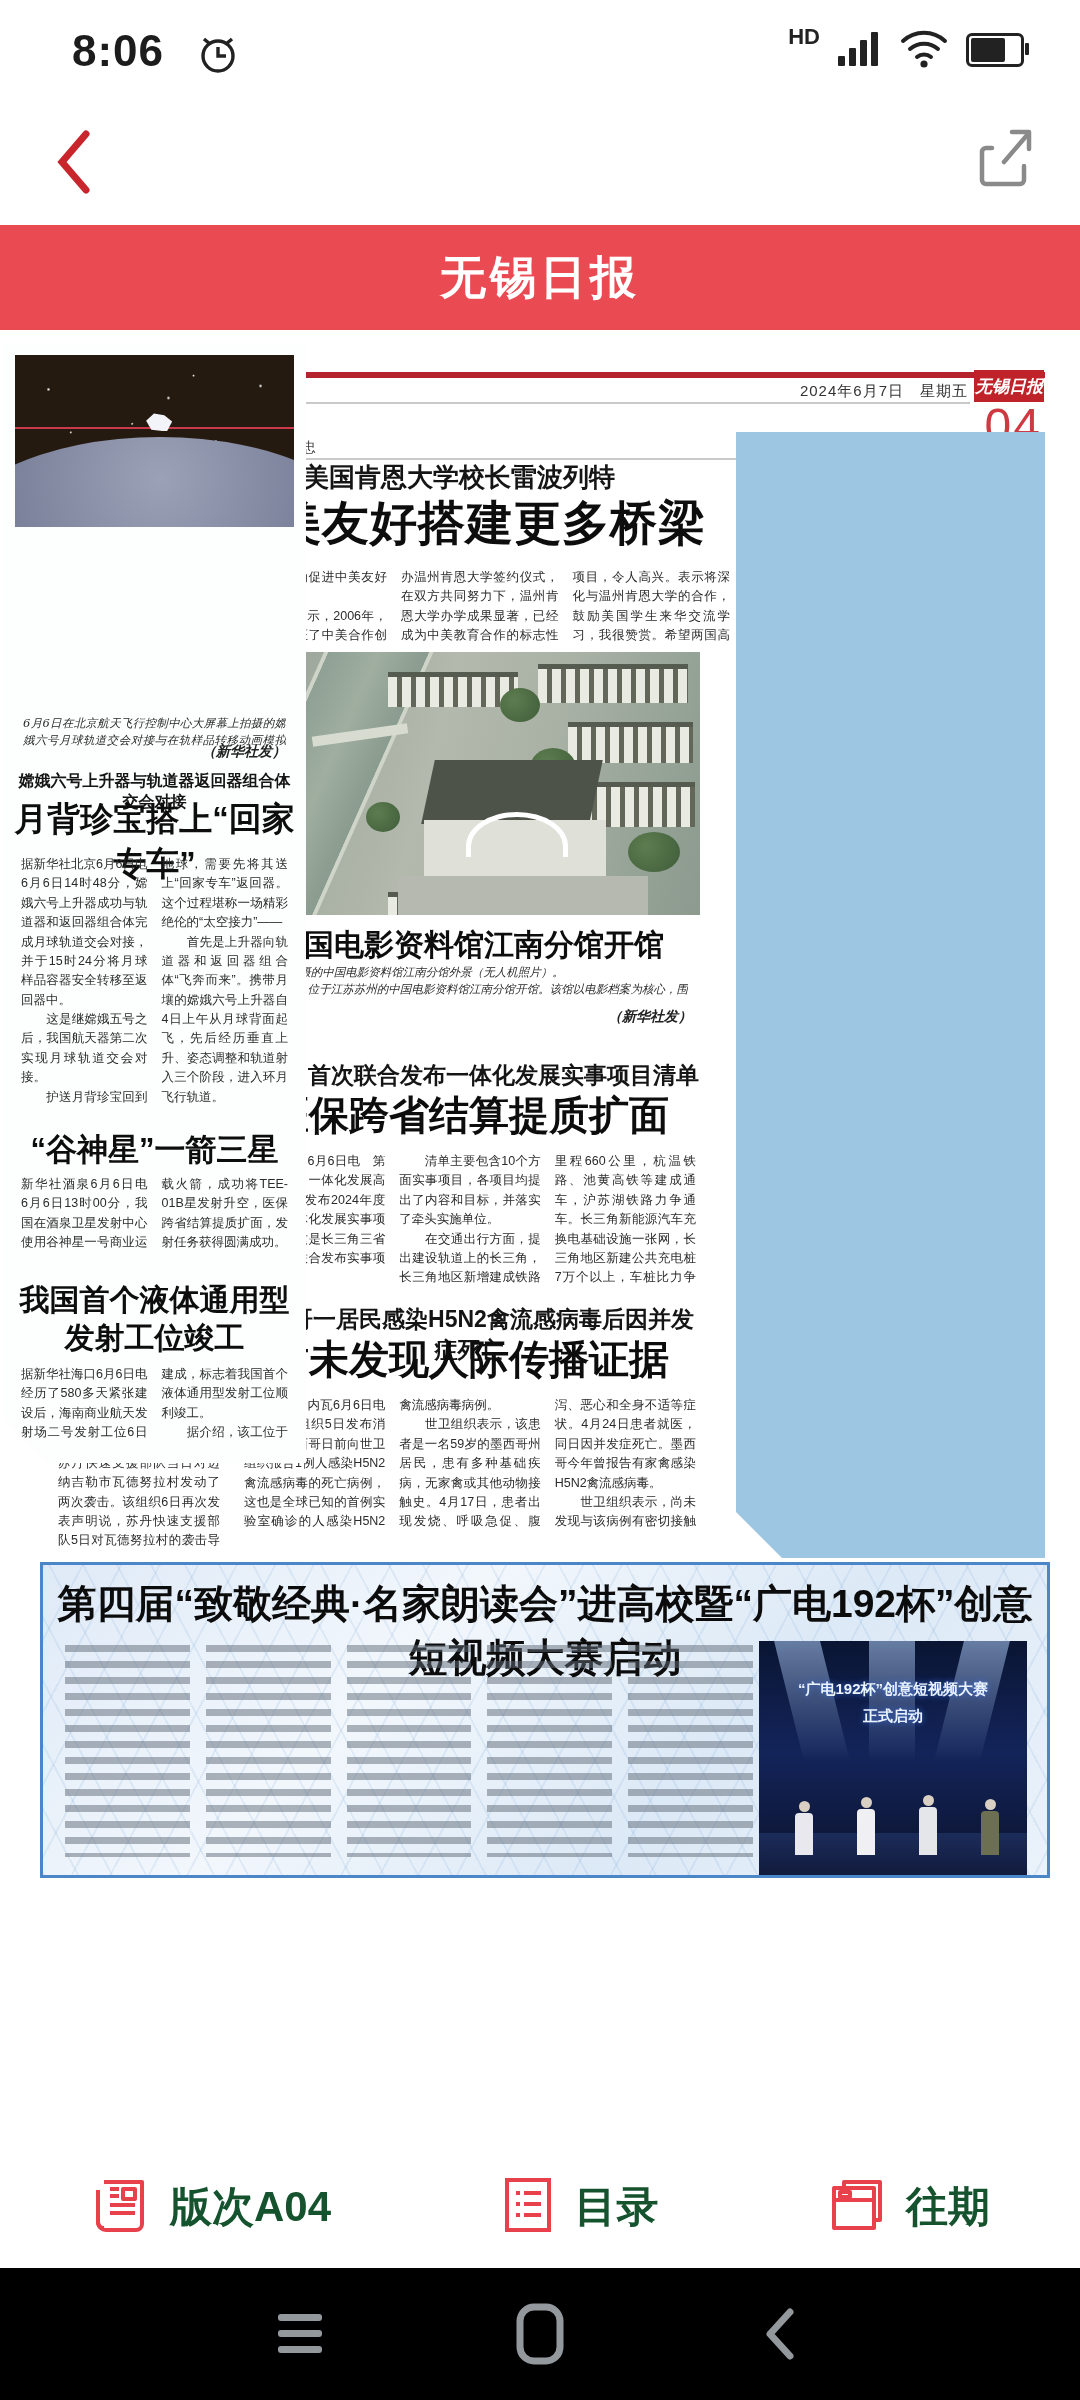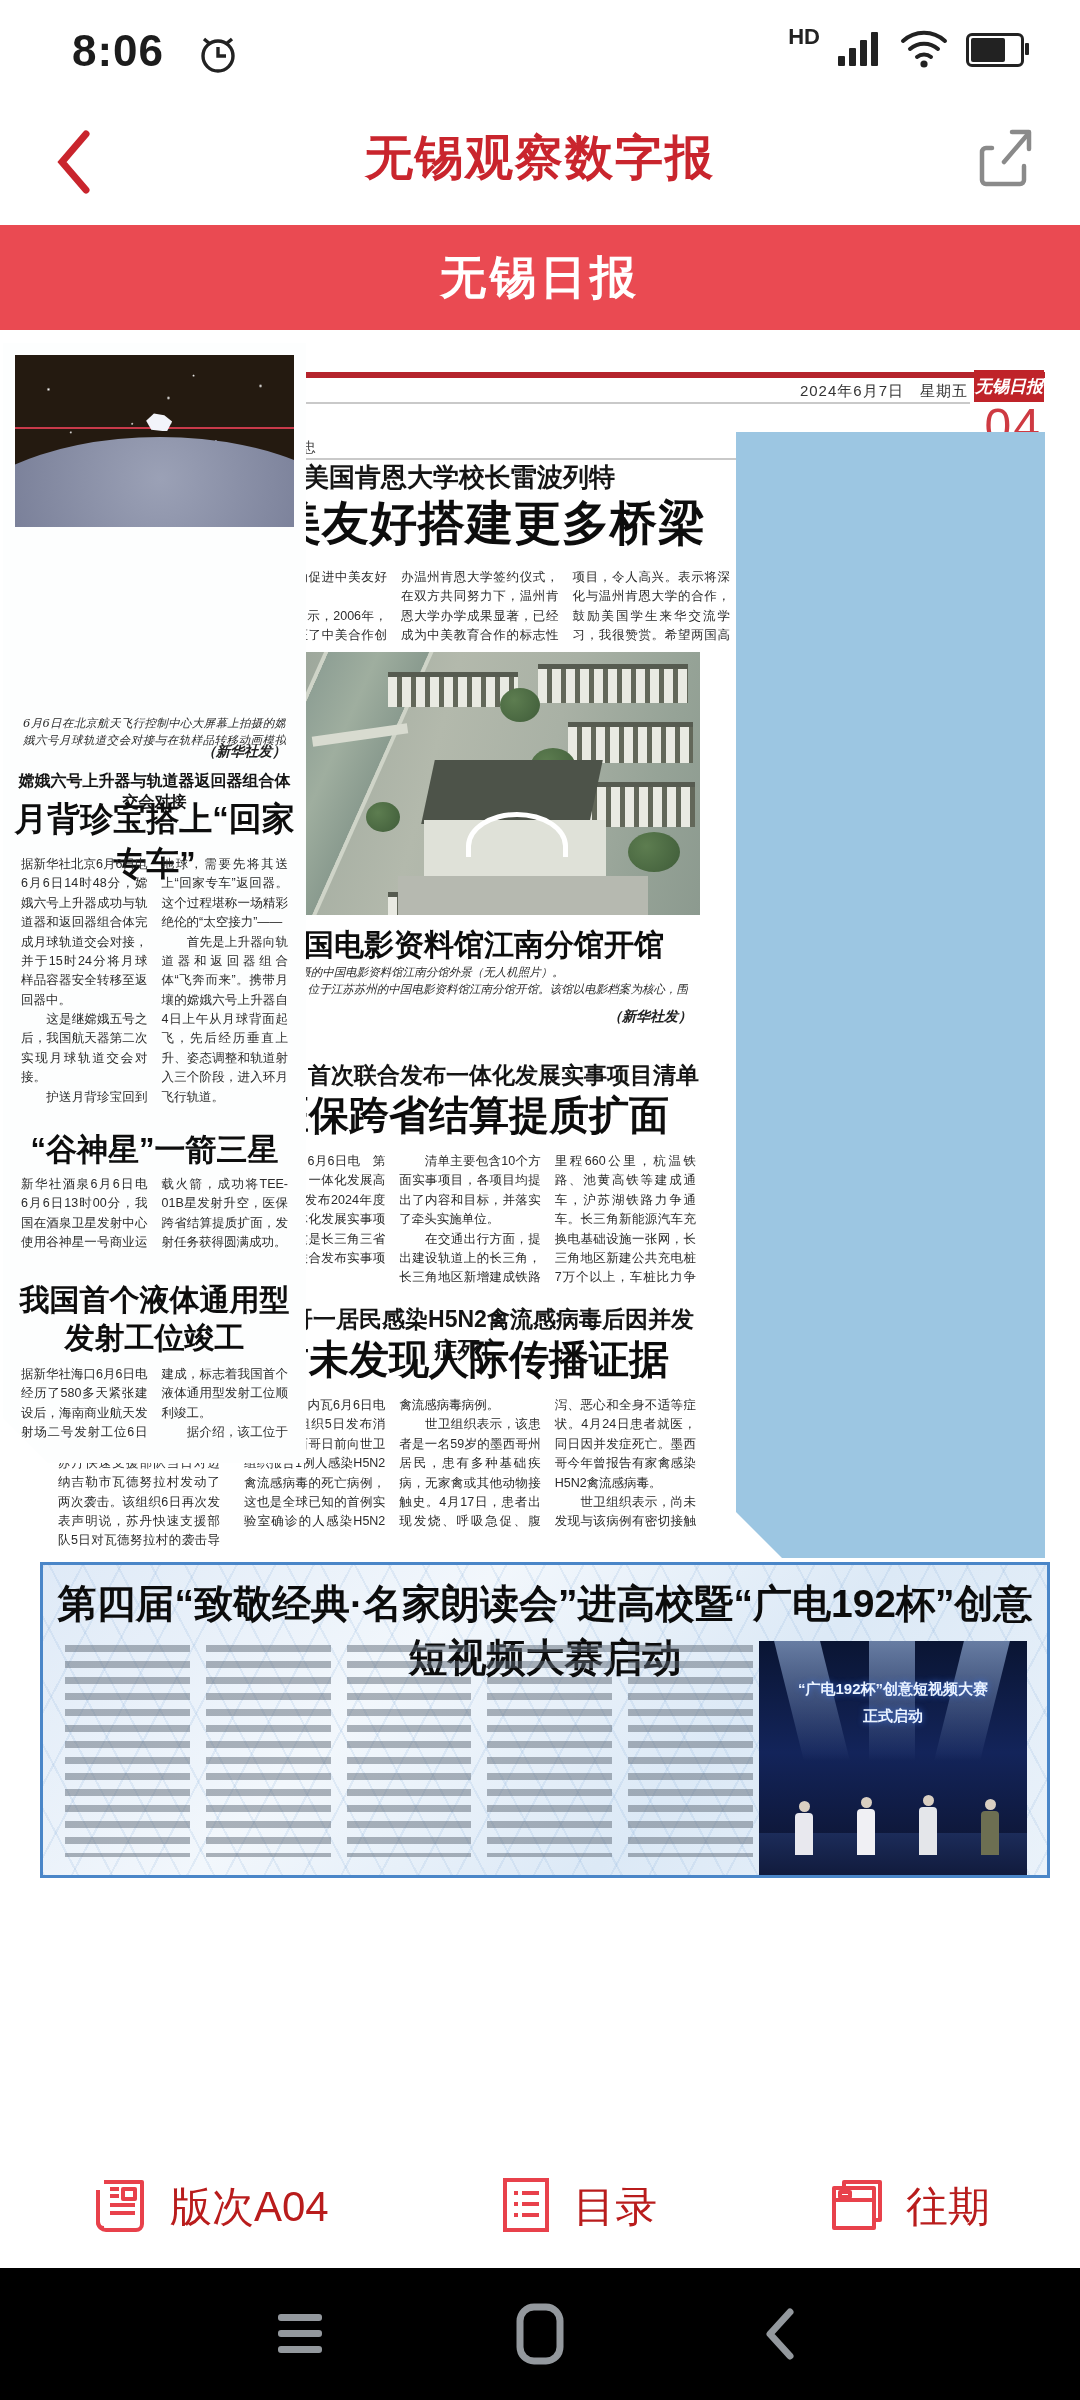--- a/index.html
+++ b/index.html
@@ -99,21 +99,21 @@
   .screen-text{position:absolute;left:0;right:0;top:34px;text-align:center;color:#eaf3ff;font-size:15px;
     font-weight:700;text-shadow:0 0 6px #3a6cd8;white-space:pre-line;line-height:1.8;}
   .stage-floor{position:absolute;left:0;right:0;bottom:0;height:56px;background:linear-gradient(180deg,#1c2c5a,#0d1533);}
   .person{position:absolute;bottom:34px;width:22px;}
   .person .head{width:11px;height:11px;border-radius:50%;background:#d9cfc2;margin:0 auto;}
   .person .body{width:18px;height:40px;margin:1px auto 0;border-radius:4px 4px 0 0;}
   
   .toolbar{position:absolute;left:0;top:2145px;width:1080px;height:123px;background:#fff;
     display:flex;align-items:center;justify-content:space-between;padding:0 90px;box-sizing:border-box;}
   .tool-item{display:flex;align-items:center;gap:18px;cursor:pointer;}
-  .tool-label{font-size:42px;color:#b91c1c;}
+  .tool-label{font-size:42px;color:#14532d;font-weight:bold;}
   
   .navbar{position:absolute;left:0;top:2268px;width:1080px;height:132px;background:#000;
     display:flex;align-items:center;justify-content:space-around;padding:0 180px;box-sizing:border-box;}
   .nav-btn{width:90px;height:90px;display:flex;align-items:center;justify-content:center;cursor:pointer;}
 </style>
 </head>
 <body>
 
 <div class="screen">
 
@@ -156,21 +156,20 @@
         </span>
     </div>
   </div>
 
   <div class="appbar">
     <div class="back-btn">
       <svg width="70" height="80" viewBox="0 0 70 80">
           <polyline points="46,12 22,40 46,68" fill="none" stroke="#c9252d" stroke-width="7" stroke-linecap="round"></polyline>
         </svg>
     </div>
-    <div class="app-title">无锡观察数字报</div>
     <div class="share-btn">
       <svg width="64" height="70" viewBox="0 0 64 70">
           <g fill="none" stroke="#8a8a8a" stroke-width="4.5" stroke-linecap="round" stroke-linejoin="round">
         <path d="M18 24H12a4 4 0 0 0-4 4v28a4 4 0 0 0 4 4h34a4 4 0 0 0 4-4V42"></path>
         <path d="M30 38L54 10"></path>
             <path d="M38 8h17v17"></path>
           </g>
         </svg>
     </div>
   </div>

